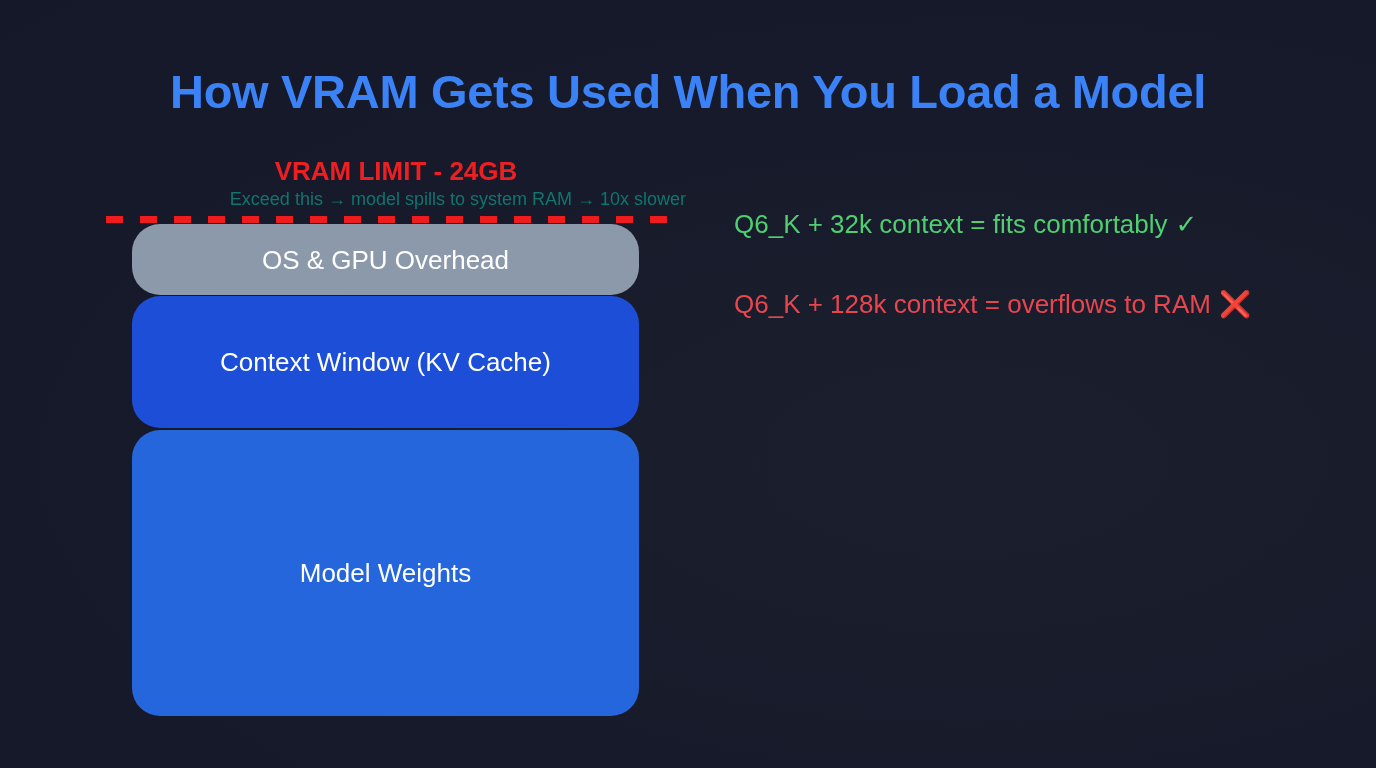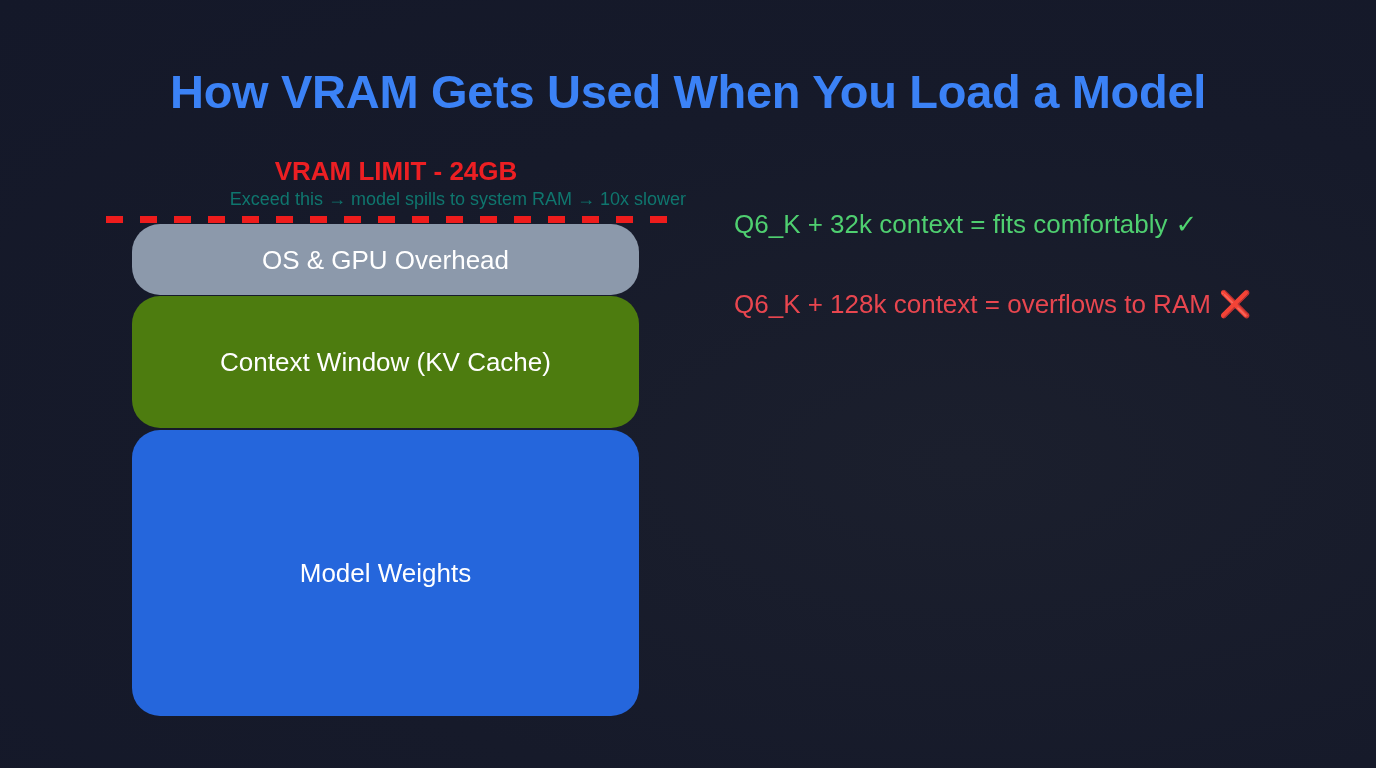--- a/index.html
+++ b/index.html
@@ -79,21 +79,21 @@
     }
     .block-os {
       top: 224px;
       height: 71px;
       background: #8c99ab;
     }
     .block-os .block-title { line-height: 28px; }
     .block-ctx {
       top: 296px;
       height: 132px;
-      background: #4d7c0f;
+      background: #1d4ed8;
     }
     .block-weights {
       top: 430px;
       height: 286px;
       background: #2566dc;
     }
     .note {
       position: absolute;
       left: 734px;
       font-size: 26px;

